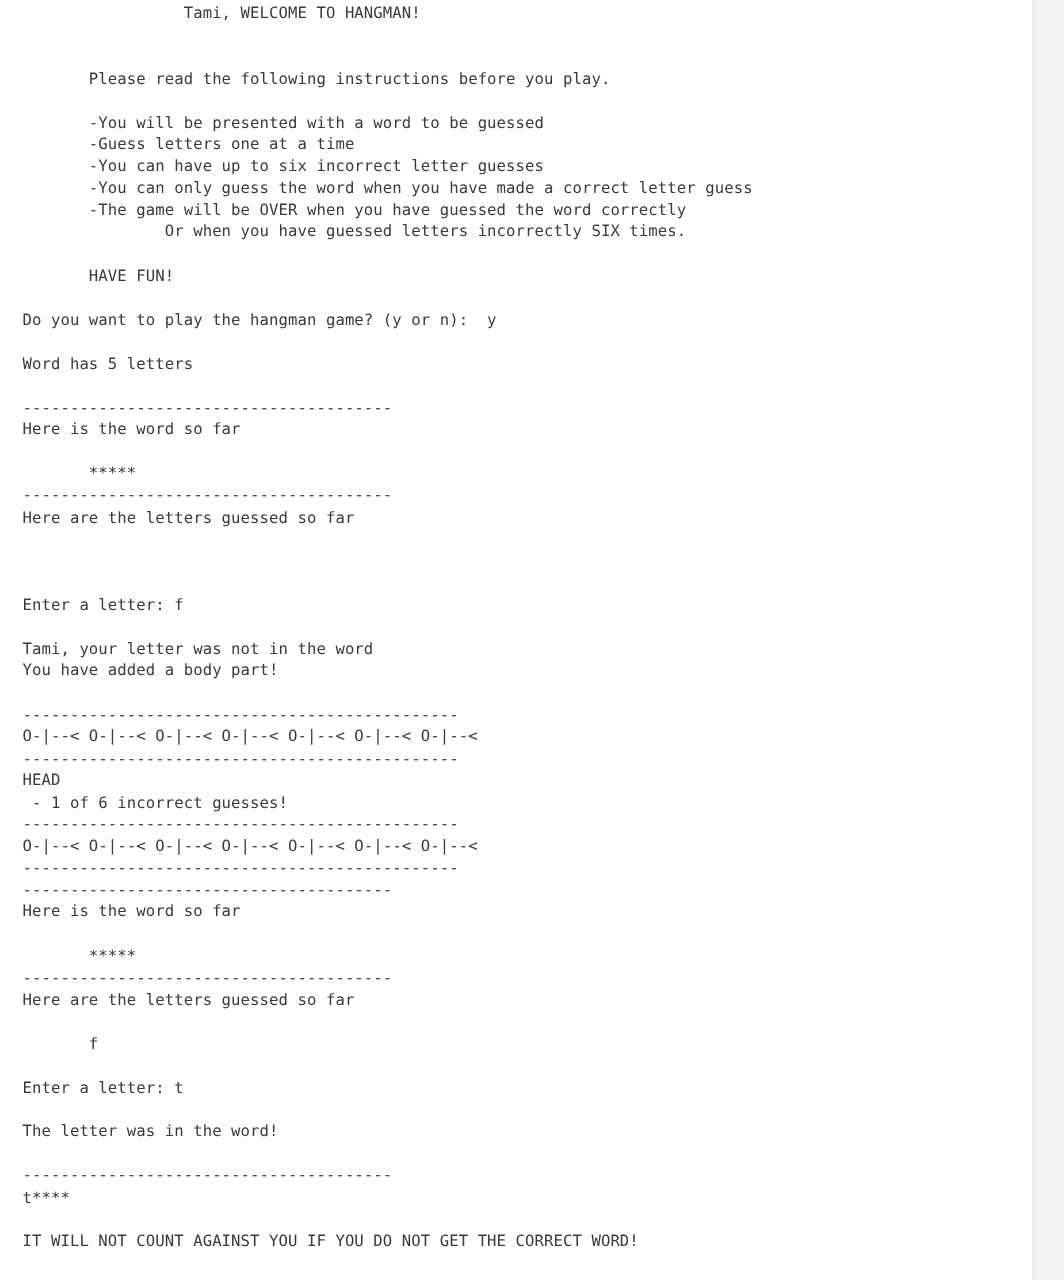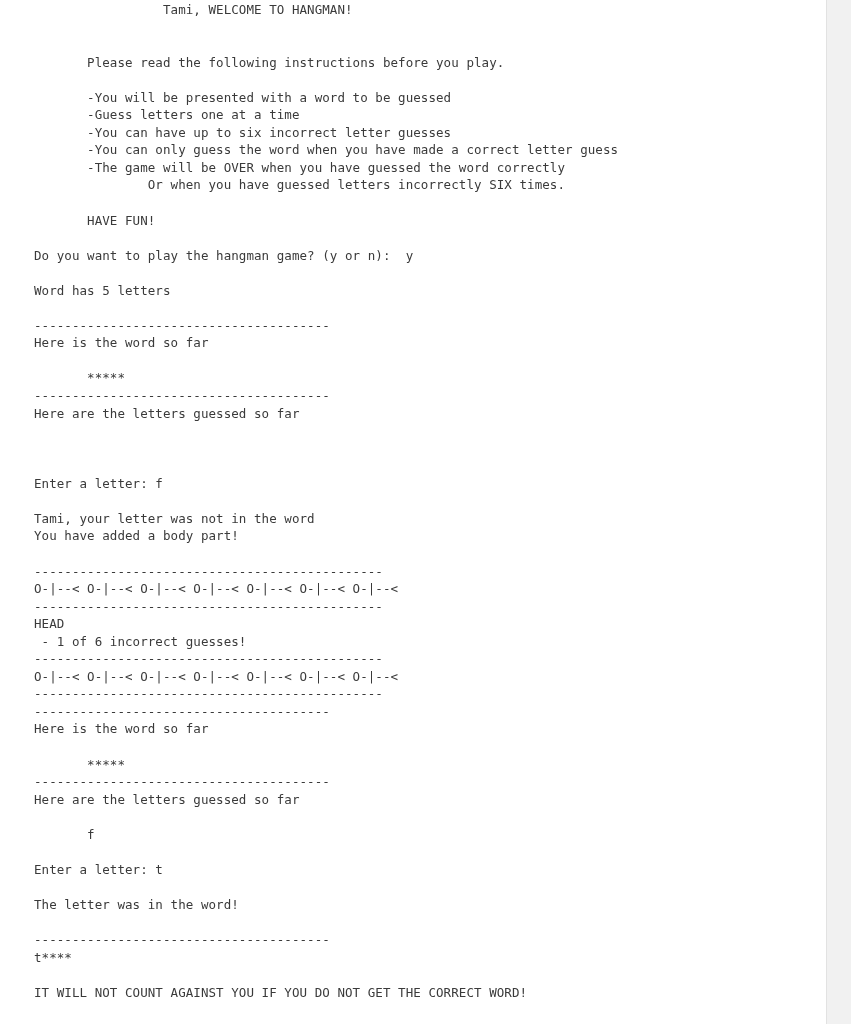--- a/index.html
+++ b/index.html
@@ -40,21 +40,21 @@
     width: 21px;
     height: 0px;
     background: #c6c6c6;
     border-radius: 2px;
   }
 
   
   #terminal {
     position: absolute;
     top: 0;
-    left: 16px;
+    left: 0;
     width: 826px;
     height: 1024px;
     padding: 0;
     box-sizing: border-box;
     overflow: hidden;
   }
 
   pre.tty {
     margin: 0;
     padding: 1px 0 0 18px;

